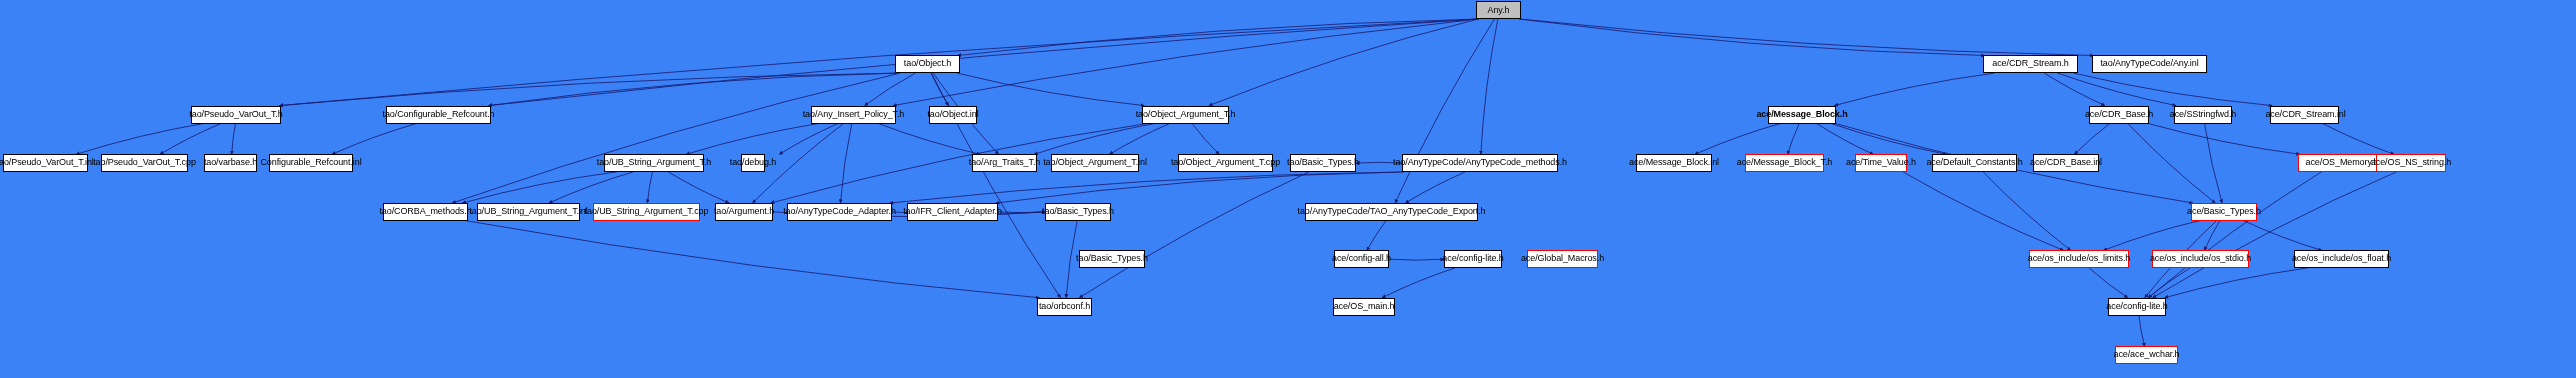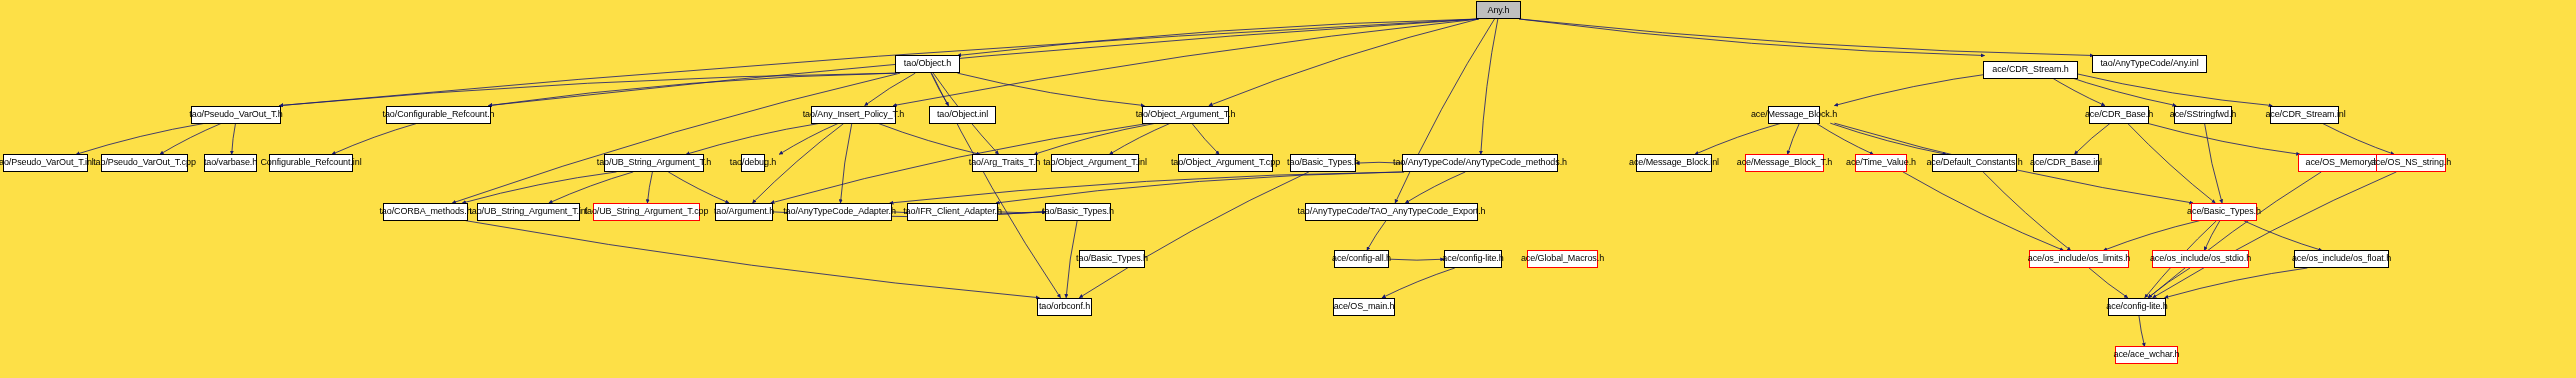--- a/index.html
+++ b/index.html
@@ -4,21 +4,21 @@
 <style>
   html, body {
     margin: 0;
     padding: 0;
     background: #ffffff;
   }
   #graph {
     position: relative;
     width: 2576px;
     height: 379px;
-    background: #fde047;
+    background: #3b82f6;
     font-family: "Liberation Sans", sans-serif;
     overflow: hidden;
   }
   #edge-layer {
     position: absolute;
     left: 0;
     top: 0;
     width: 2576px;
     height: 379px;
     pointer-events: none;
@@ -133,42 +133,42 @@
         <path d="M 3161.0 466.0 Q 3163.6 489.3 3169.5 512.0" marker-end="url(#arrow)"></path>
       </g>
   </svg>
   <div id="nodes">
       <div class="node root" style="left: 1476px; top: 1.4px; width: 45px;">
         <span>Any.h</span>
       </div>
       <div class="node" style="left: 895px; top: 55px; width: 65px;">
         <span>tao/Object.h</span>
       </div>
-      <div class="node" style="left: 1983px; top: 61px; width: 95px;">
+      <div class="node" style="left: 1983px; top: 55px; width: 95px;">
         <span>ace/CDR_Stream.h</span>
       </div>
       <div class="node" style="left: 2092px; top: 55px; width: 115px;">
         <span>tao/AnyTypeCode/Any.inl</span>
       </div>
       <div class="node" style="left: 191px; top: 106px; width: 90px;">
         <span>tao/Pseudo_VarOut_T.h</span>
       </div>
       <div class="node" style="left: 386px; top: 106px; width: 105px;">
         <span>tao/Configurable_Refcount.h</span>
       </div>
       <div class="node" style="left: 811px; top: 106px; width: 85px;">
         <span>tao/Any_Insert_Policy_T.h</span>
       </div>
-      <div class="node" style="left: 929px; top: 106px; width: 67px;">
+      <div class="node" style="left: 929px; top: 106px; width: 48px;">
         <span>tao/Object.inl</span>
       </div>
       <div class="node" style="left: 1142px; top: 106px; width: 87px;">
         <span>tao/Object_Argument_T.h</span>
       </div>
-      <div class="node" style="left: 1768px; top: 106px; width: 52px;">
+      <div class="node" style="left: 1768px; top: 106px; width: 68px; font-weight: bold;">
         <span>ace/Message_Block.h</span>
       </div>
       <div class="node" style="left: 2089px; top: 106px; width: 60px;">
         <span>ace/CDR_Base.h</span>
       </div>
       <div class="node" style="left: 2174px; top: 106px; width: 58px;">
         <span>ace/SStringfwd.h</span>
       </div>
       <div class="node" style="left: 2270px; top: 106px; width: 69px; padding-left: 6px;">
         <span>ace/CDR_Stream.inl</span>

